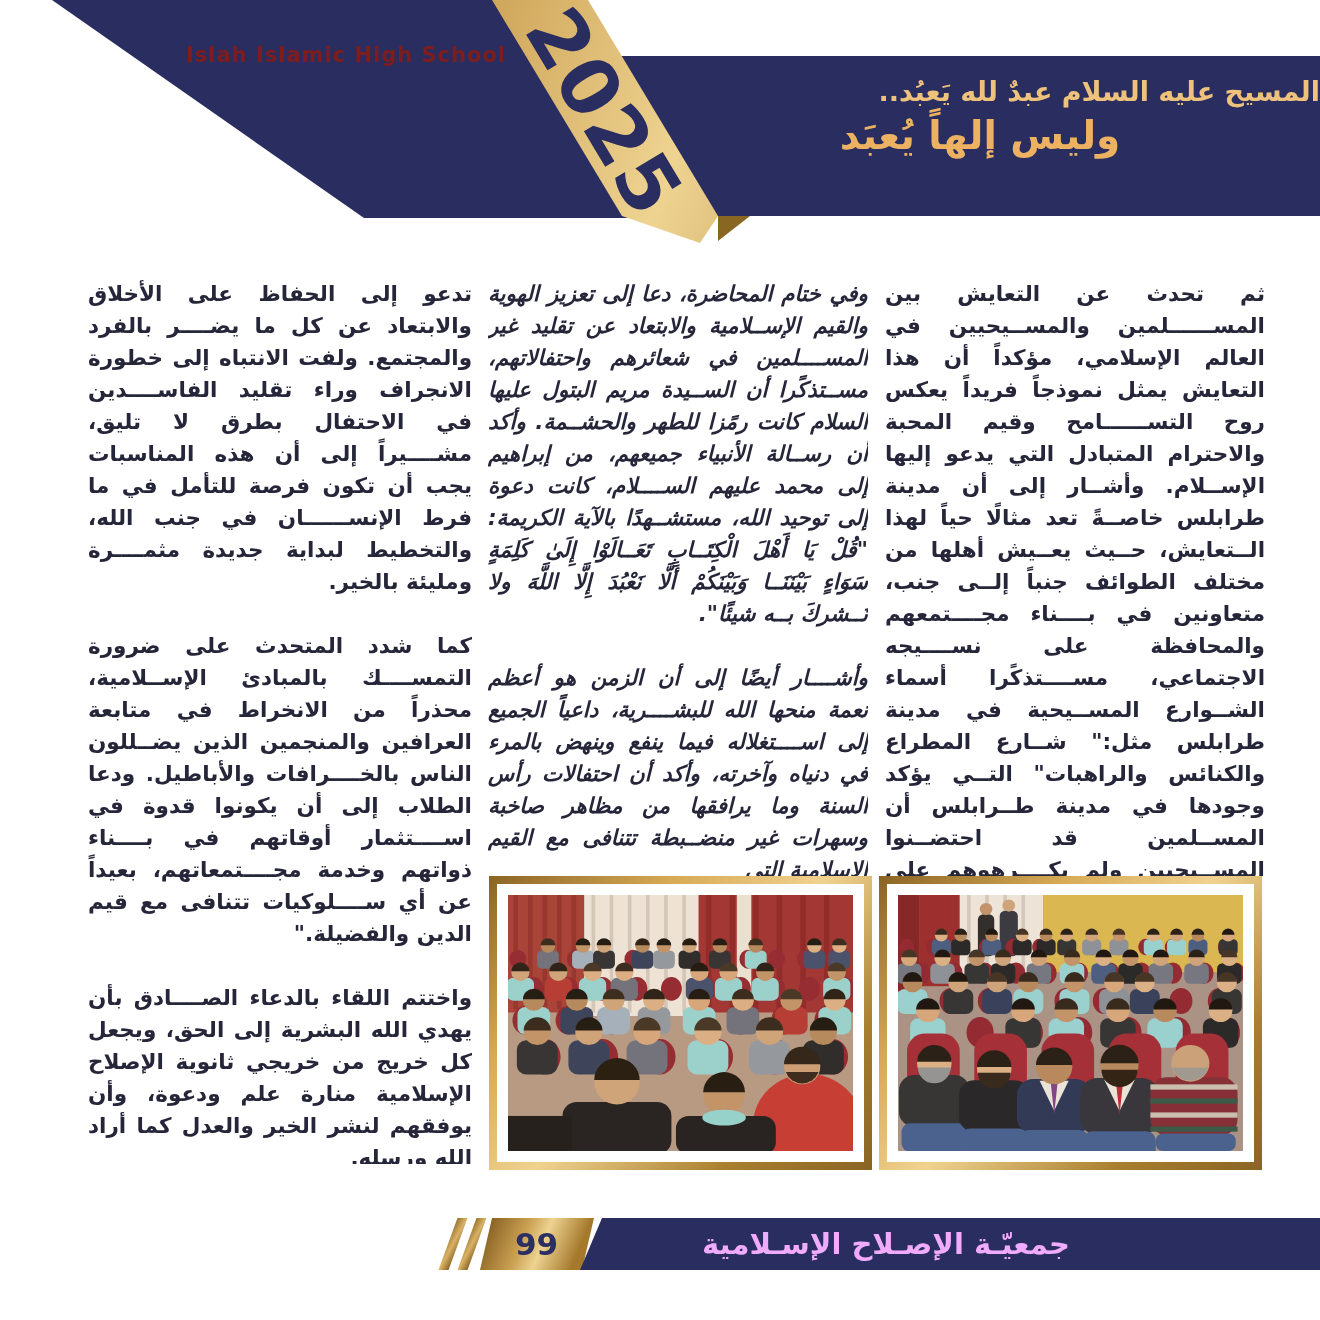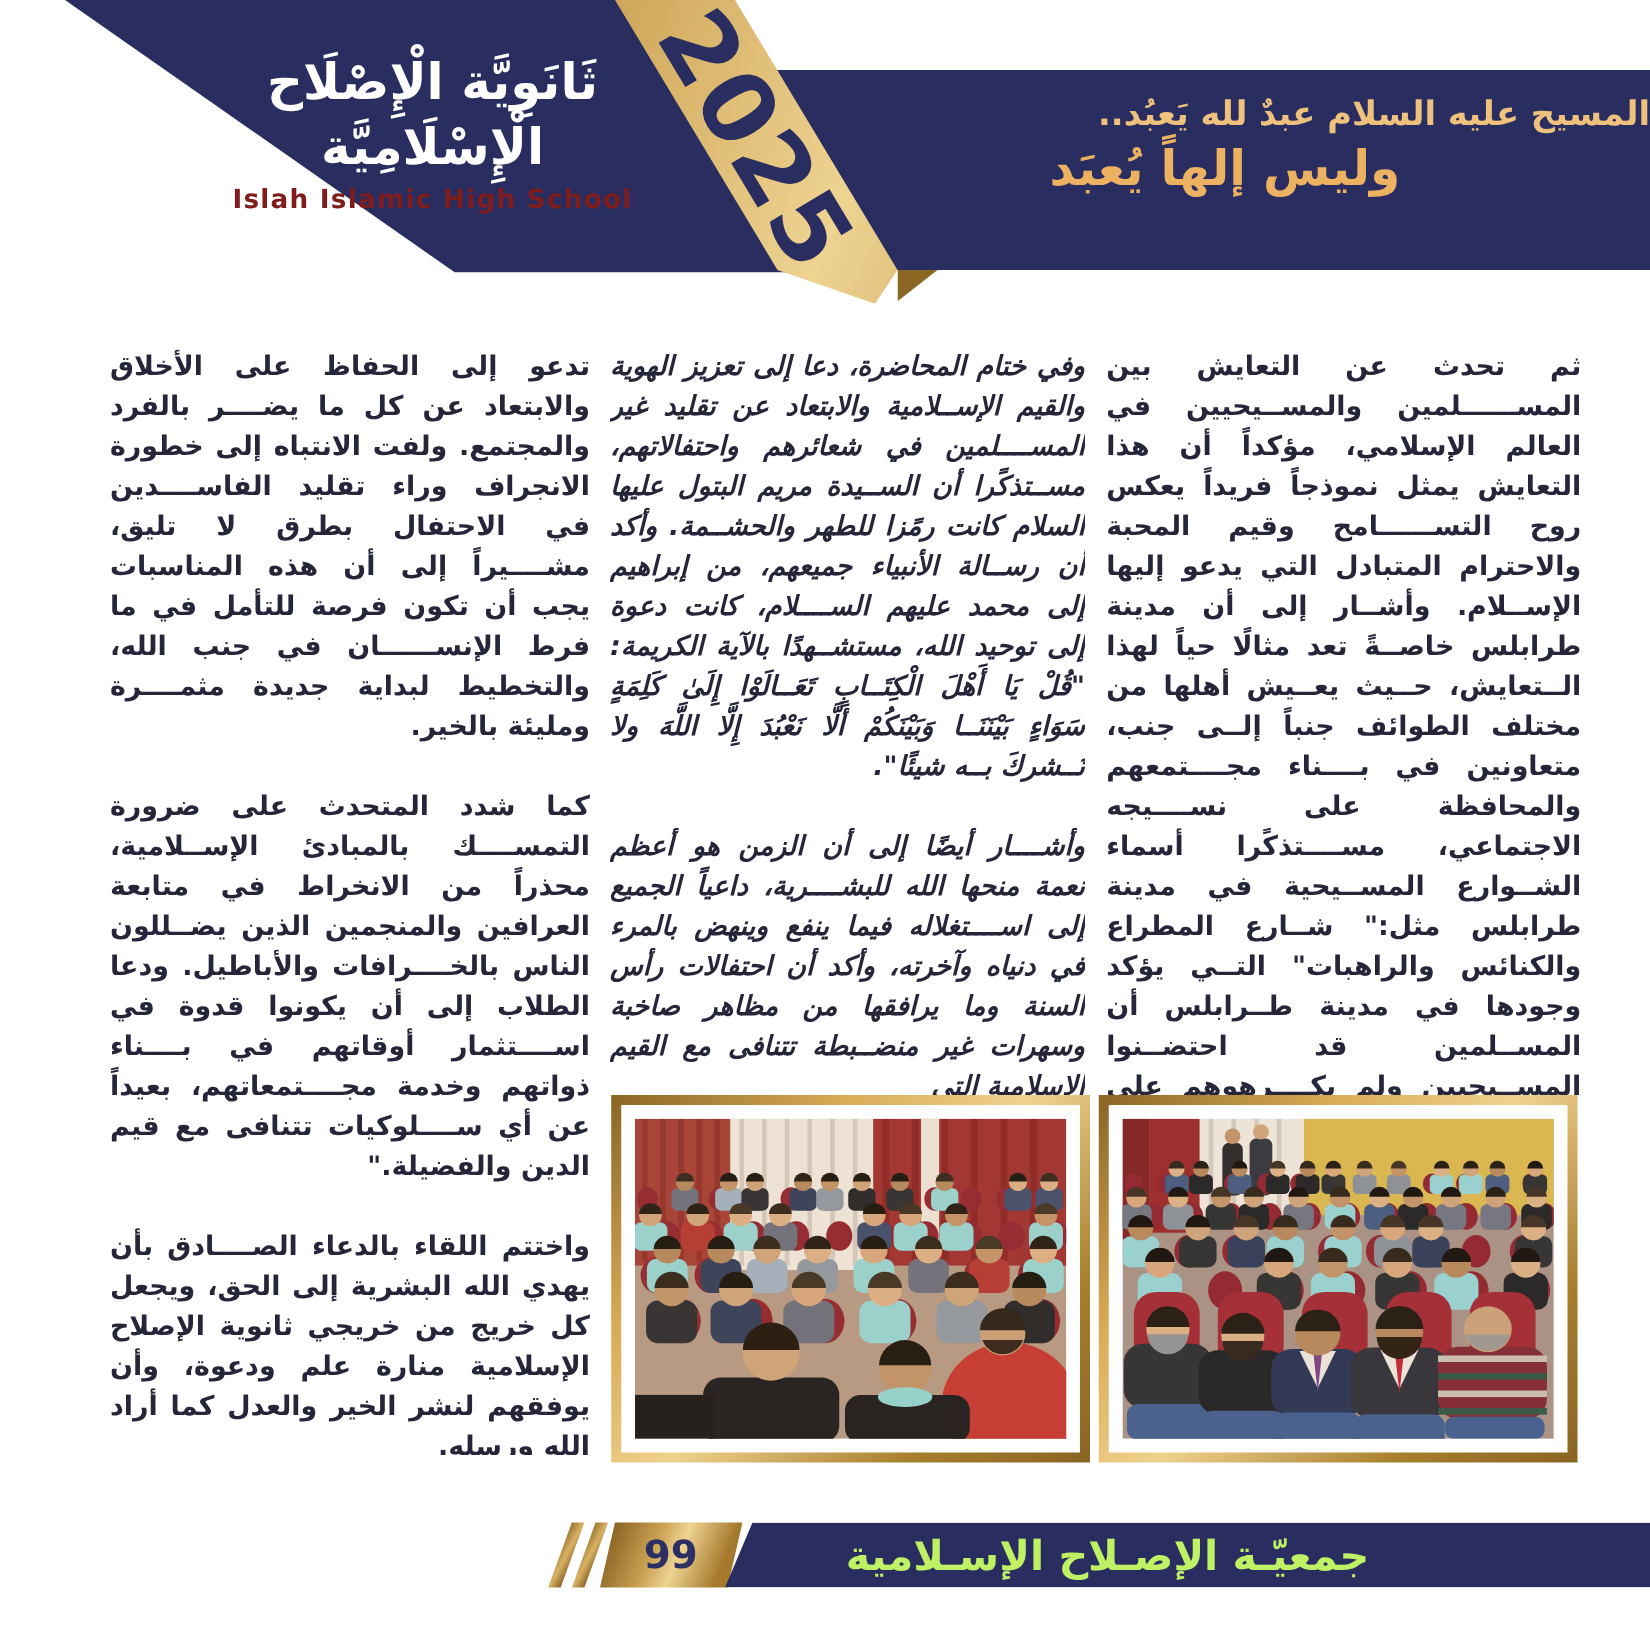--- a/index.html
+++ b/index.html
@@ -47,21 +47,21 @@
   .photo-frame.p1{left:489px;}
   .photo-frame.p2{left:879px;}
   .photo-inner{width:100%;height:100%;box-sizing:border-box;background:#ffffff;padding:11px;}
   .photo-inner svg{display:block;width:100%;height:100%;}
 
   
   .footer-bar{position:absolute;left:580px;top:1218px;width:740px;height:52px;background:#292d5f;
     clip-path:polygon(22px 0,740px 0,740px 52px,0 52px);}
   .footer-org{position:absolute;left:0;top:0;width:612px;height:52px;
     display:flex;align-items:center;justify-content:center;
-    font-size:33px;font-weight:bold;color:#bef264;direction:rtl;}
+    font-size:29px;font-weight:bold;color:#f0abfc;direction:rtl;}
   .page-num{position:absolute;left:486px;top:1218px;width:102px;height:52px;
     transform:skewX(-13deg);
     background:linear-gradient(100deg,#8a6424,#caa052 35%,#eed391 55%,#a5792c 90%);
     display:flex;align-items:center;justify-content:center;}
   .page-num span{transform:skewX(13deg);font-size:31px;font-weight:bold;color:#2b2f63;}
   .slash{position:absolute;top:1218px;width:10px;height:52px;transform:skewX(-20deg);
     background:linear-gradient(100deg,#9a7430,#d9b266 50%,#8a6424);}
   .slash.s1{left:448px;}
   .slash.s2{left:467px;}
 </style>
@@ -70,21 +70,20 @@
 
 <div class="page">
 
   <div>
     <div class="hdr-shape hdr-left"></div>
     <div class="hdr-shape hdr-right"></div>
     <div class="hdr-shape ribbon"></div>
     <div class="hdr-shape ribbon-fold"></div>
 
     <div class="logo-box">
-      <div class="logo-ar">ثَانَوِيَّة الْإِصْلَاح الْإِسْلَامِيَّة</div>
       <div class="logo-en">Islah Islamic High School</div>
     </div>
 
     <div class="year-box">
       <span>2025</span>
     </div>
 
     <div class="hdr-title">
       <div class="t1">المسيح عليه السلام عبدٌ لله يَعبُد..</div>
       <div class="t2">وليس إلهاً يُعبَد</div>

